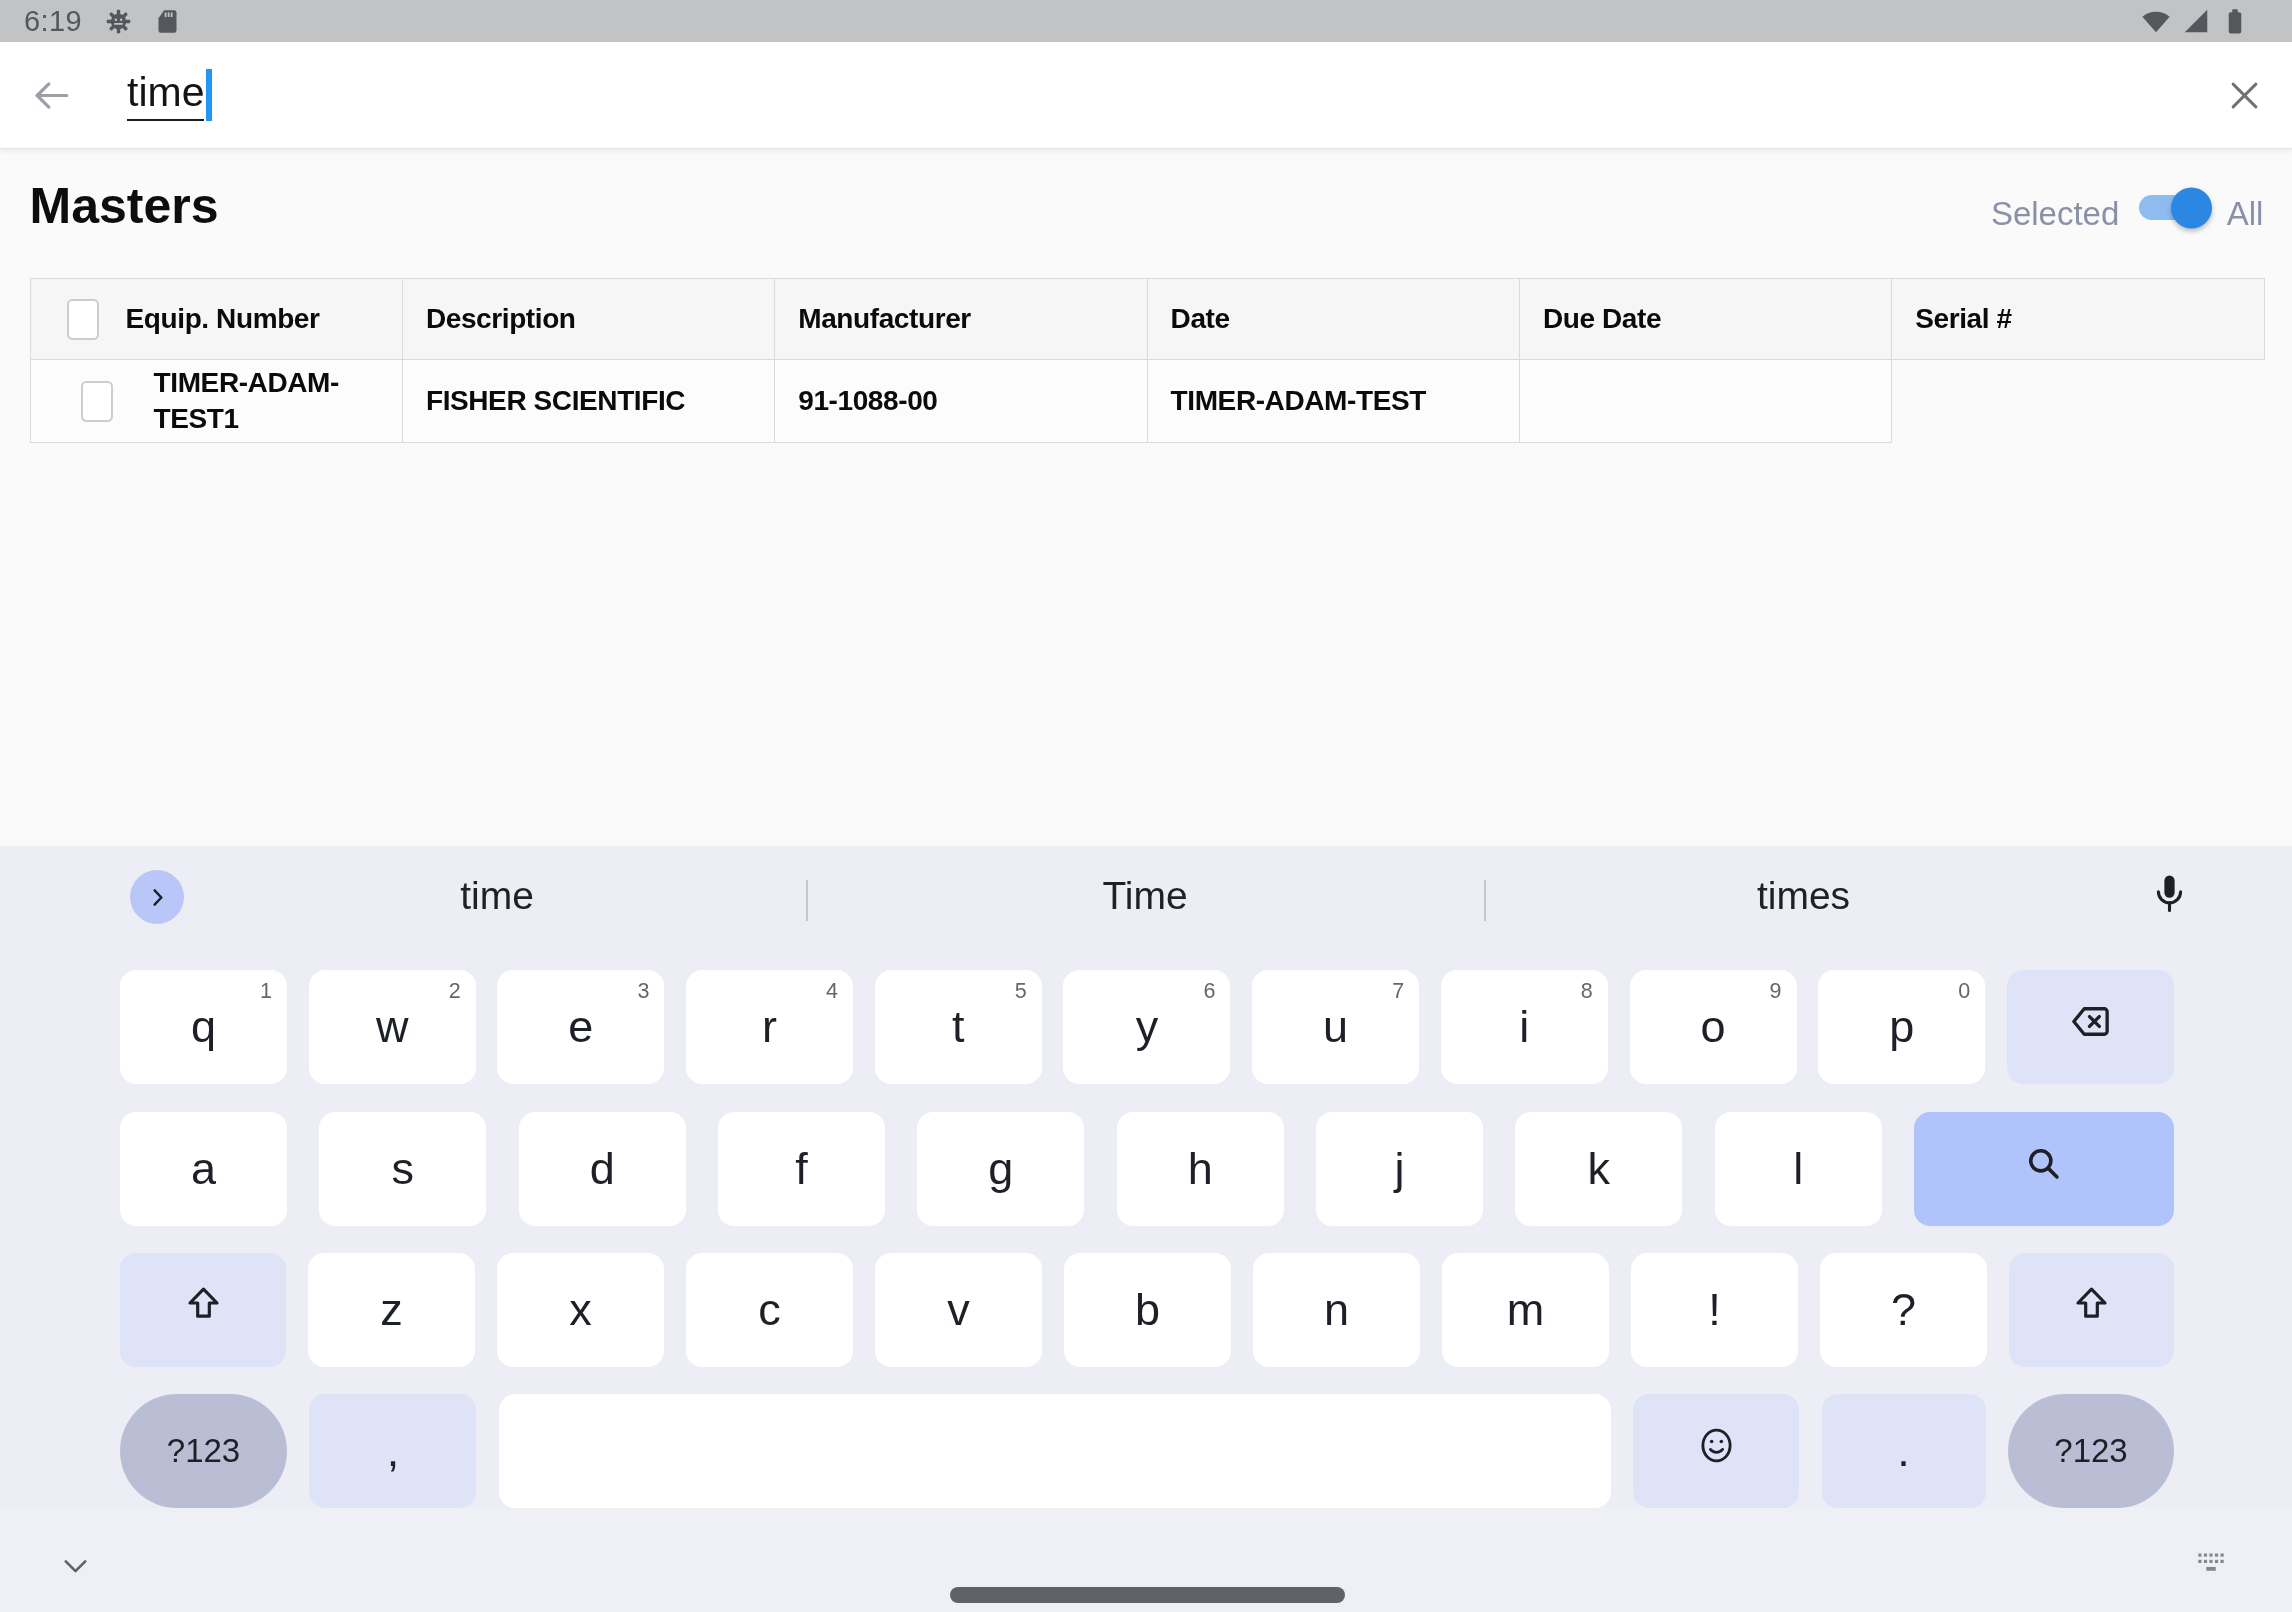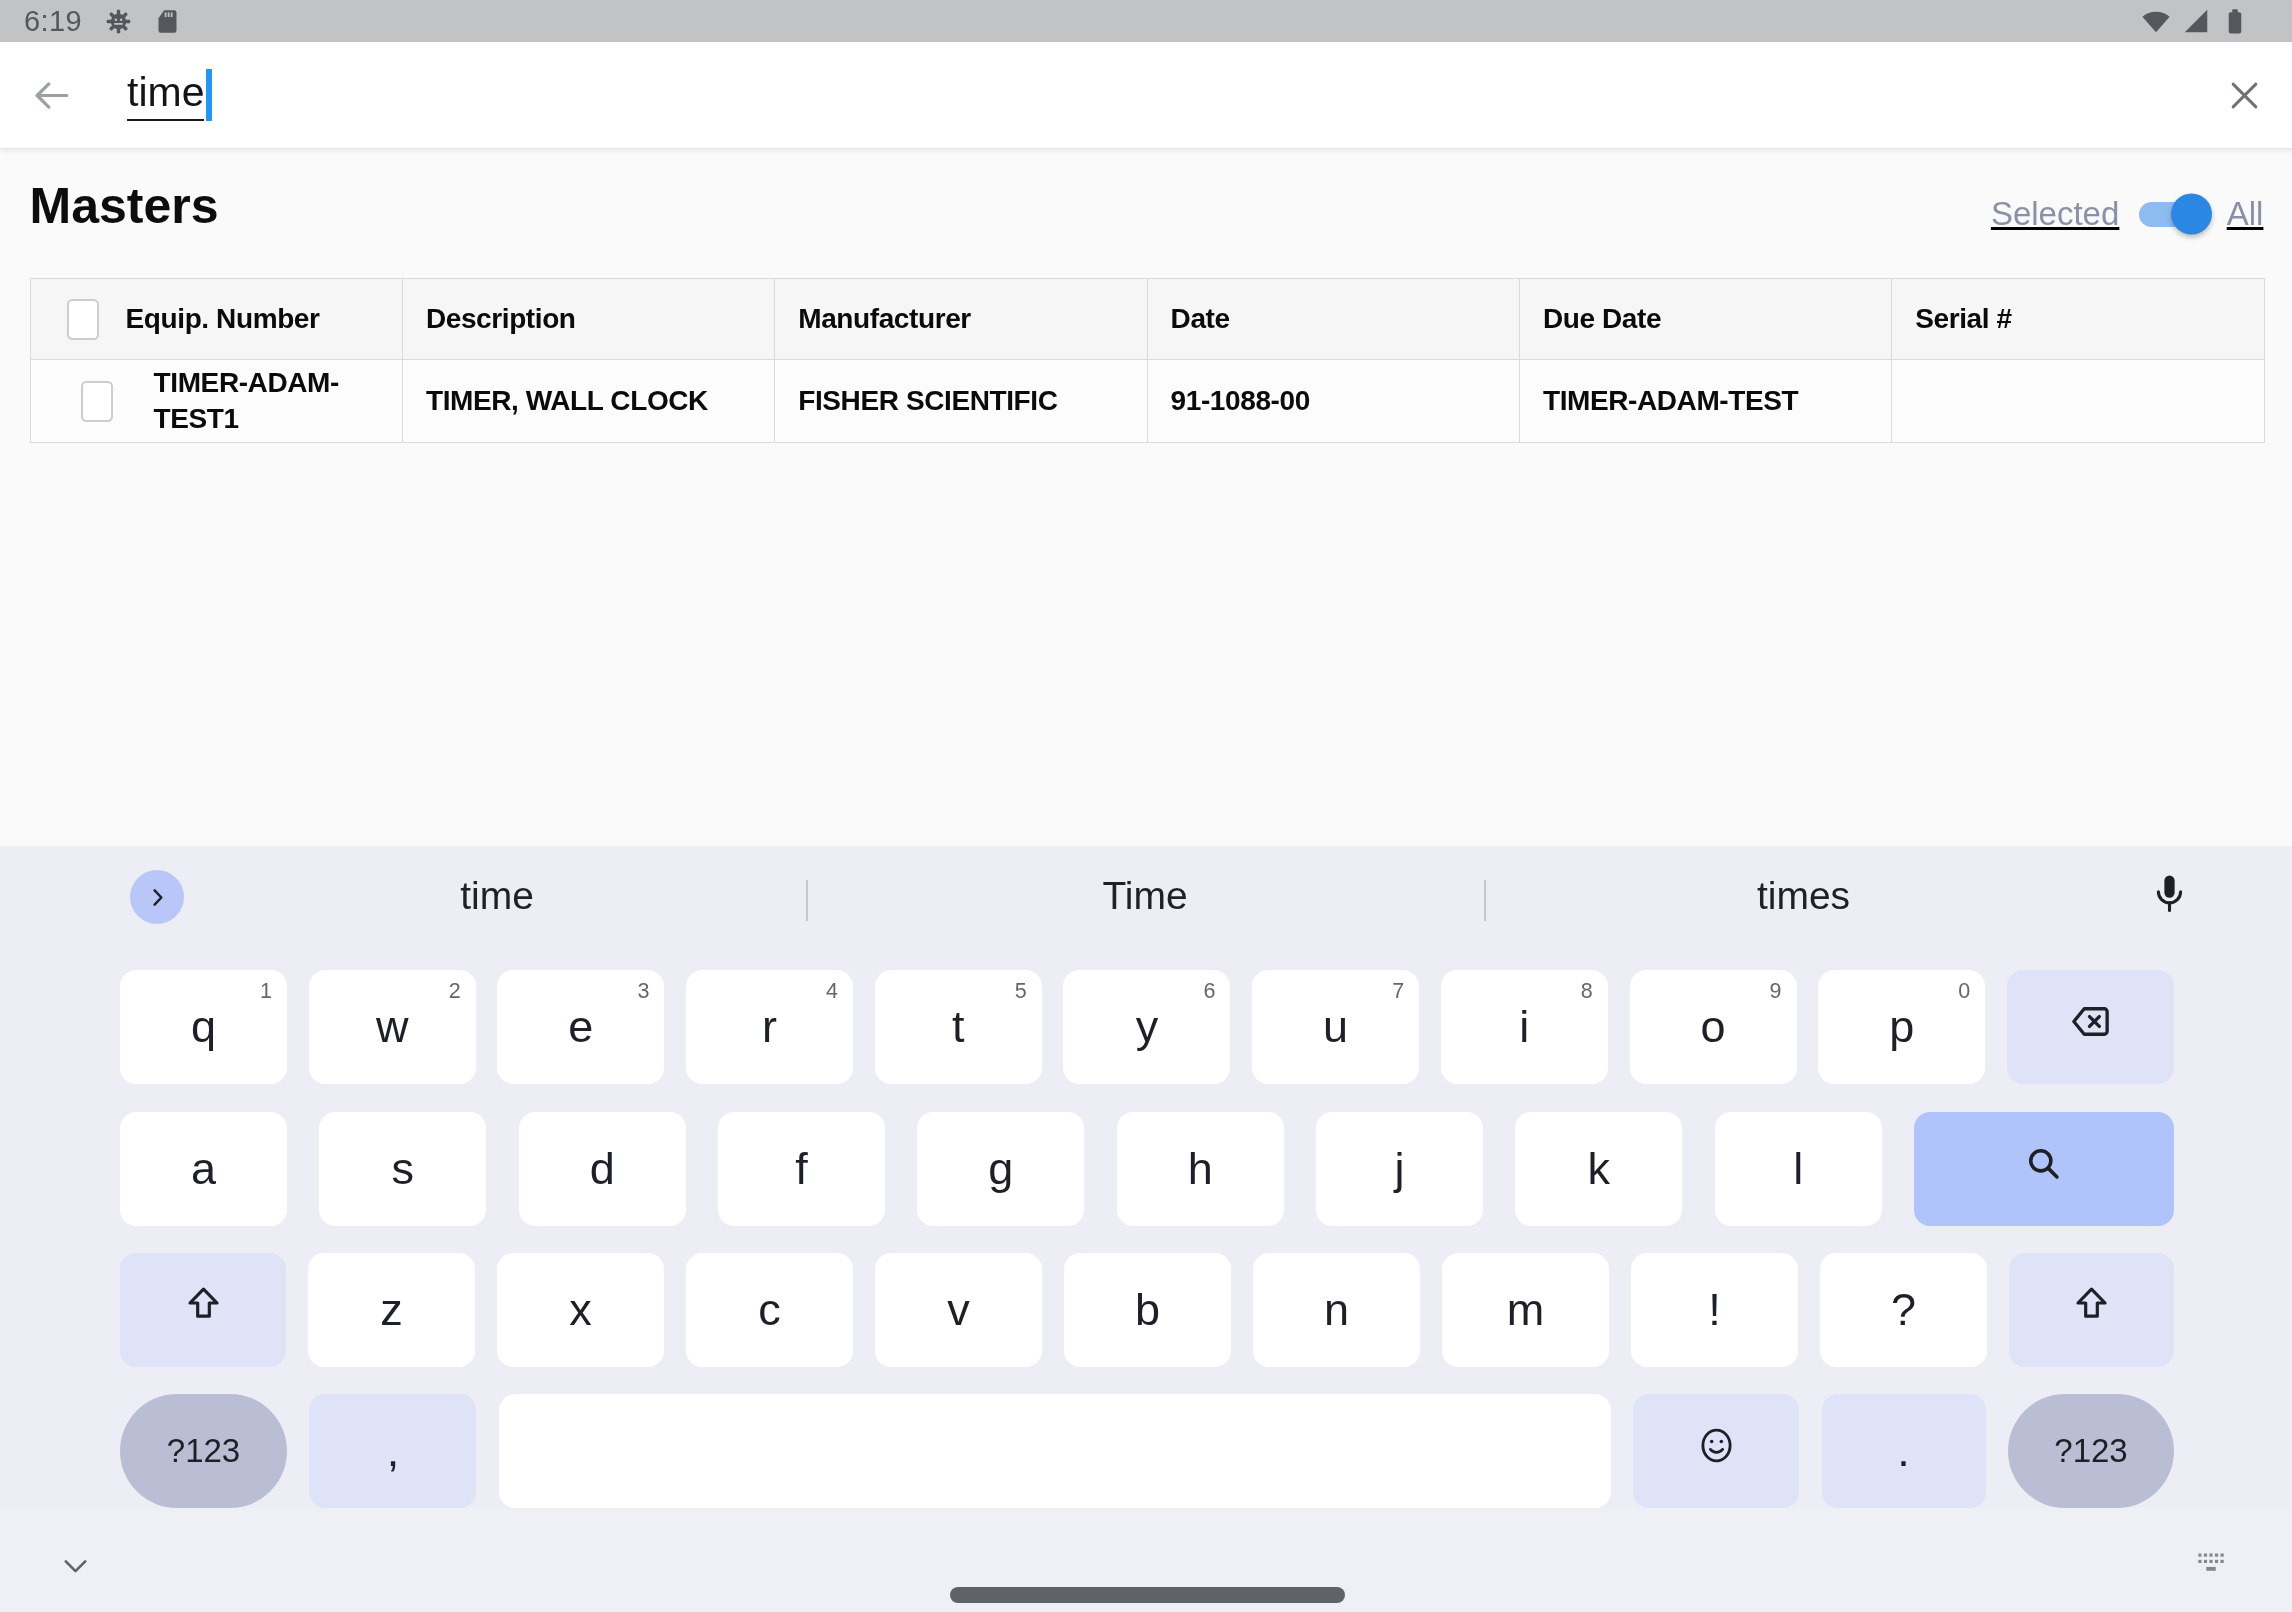--- a/index.html
+++ b/index.html
@@ -17,21 +17,21 @@
   .search-bar{position:absolute;left:0;top:42px;width:2293px;height:106px;background:#ffffff;
     border-bottom:1.8px solid #e4e4e4;box-shadow:0 2.7px 5.4px rgba(0,0,0,0.07);display:flex;align-items:center;}
   .back-btn{margin-left:30px;width:43px;height:43px;display:flex;align-items:center;justify-content:center;}
   .search-field{margin-left:54px;display:flex;align-items:center;flex:1;}
   .query{font-size:41px;color:#141414;border-bottom:2.7px solid #1a1a1a;padding-bottom:2.7px;}
   .cursor{display:inline-block;width:5.4px;height:52px;background:#2196f3;margin-left:1.8px;}
   .close-btn{margin-right:27px;width:43px;height:43px;display:flex;align-items:center;justify-content:center;}
 
   
   .page-title{position:absolute;left:29.6px;top:177px;font-size:50px;font-weight:700;color:#0d0d0d;}
-  .toggle-group{position:absolute;right:29.6px;top:195px;display:flex;align-items:center;gap:19.7px;text-decoration:underline;}
+  .toggle-group{position:absolute;right:29.6px;top:195px;display:flex;gap:19.7px;}
   .toggle-label{font-size:33px;color:#8a90a6;}
   .switch{position:relative;width:68px;height:25px;border-radius:12.5px;background:#8fbcf0;}
   .switch .thumb{position:absolute;right:-5.4px;top:50%;transform:translateY(-50%);
     width:41px;height:41px;border-radius:50%;background:#2b87e2;box-shadow:0 2.7px 5.4px rgba(0,0,0,0.25);}
 
   
   .table{position:absolute;left:29.6px;top:278px;width:2234px;border-top:1.8px solid #dadada;border-left:1.8px solid #dadada;}
   .tr{display:grid;grid-template-columns:repeat(6,1fr);}
   .cell{border-right:1.8px solid #dadada;border-bottom:1.8px solid #dadada;display:flex;align-items:center;
     padding-left:23px;font-weight:700;color:#0b0b0b;letter-spacing:-0.4px;box-sizing:border-box;}
@@ -162,21 +162,20 @@
       <div class="cell">Manufacturer</div>
       <div class="cell">Date</div>
       <div class="cell">Due Date</div>
       <div class="cell">Serial #</div>
     </div>
     <div class="tr td">
       <div class="cell cell-equip">
         <span class="cb"></span>
         <span class="equip-text">TIMER-ADAM-TEST1</span>
       </div>
-      <div class="cell">TIMER, WALL CLOCK</div>
       <div class="cell">FISHER SCIENTIFIC</div>
       <div class="cell">91-1088-00</div>
       <div class="cell">TIMER-ADAM-TEST</div>
       <div class="cell"></div>
     </div>
   </div>
 
   <div class="keyboard">
 
     <div class="expand-btn">

